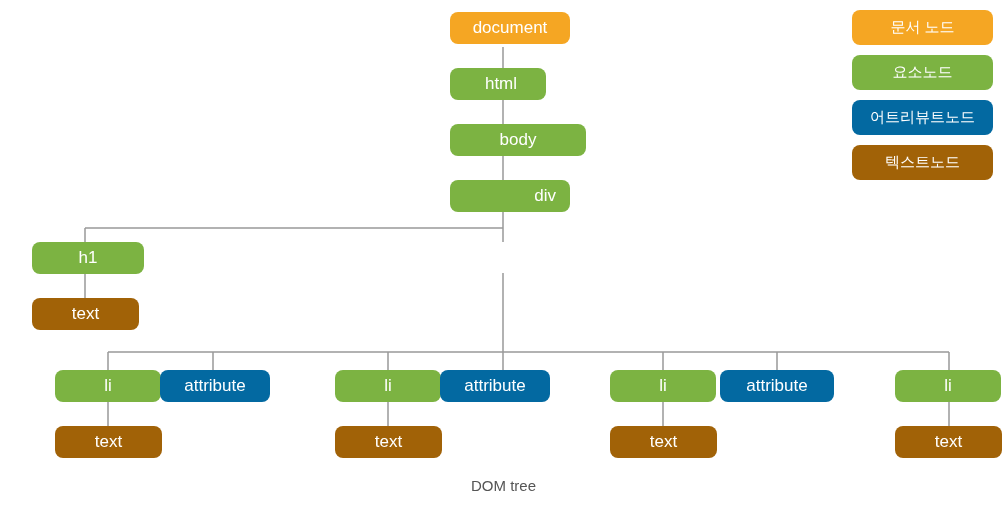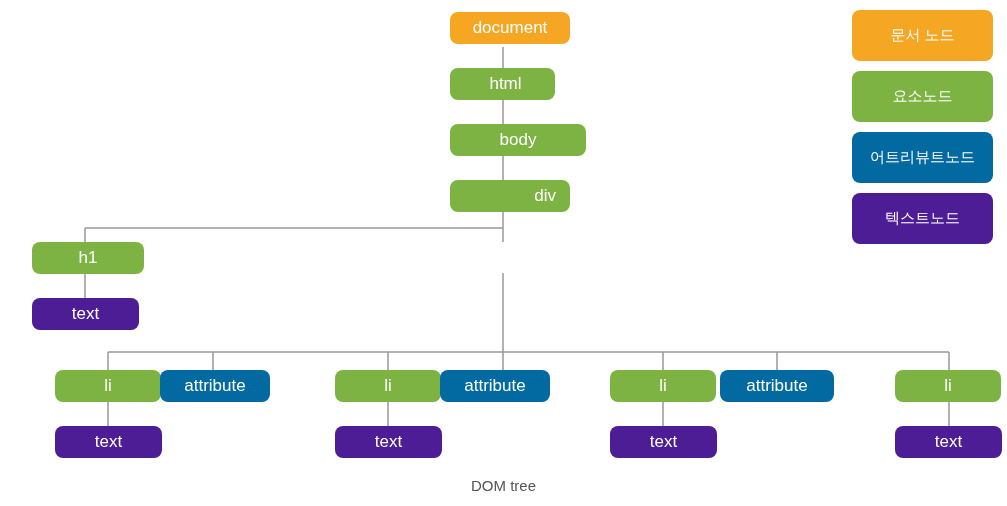--- a/index.html
+++ b/index.html
@@ -35,21 +35,21 @@
       justify-content: center;
       font-size: 17px;
       font-weight: 500;
       color: #fff;
       padding: 6px 14px;
     }
 
     .node-yellow { background: #F5A623; }
     .node-green  { background: #7CB342; }
     .node-blue   { background: #0369a1; }
-    .node-orange { background: #4c1d95; }
+    .node-orange { background: #a16207; }
 
     .caption {
       position: absolute;
       bottom: 12px;
       left: 50%;
       transform: translateX(-50%);
       color: #555;
       font-size: 15px;
     }
 
@@ -57,21 +57,21 @@
     .legend {
       position: absolute;
       top: 10px;
       right: 14px;
       display: flex;
       flex-direction: column;
       gap: 10px;
     }
     .legend-item {
       border-radius: 8px;
-      padding: 16px 18px;
+      padding: 8px 18px;
       font-size: 15px;
       font-weight: 500;
       color: #fff;
       display: flex;
       align-items: flex-end;
       justify-content: center;
       min-width: 120px;
     }
   </style>
 </head>
@@ -107,21 +107,21 @@
     <line x1="108" y1="401" x2="108" y2="426" stroke="#999" stroke-width="1.5"></line>
     <line x1="388" y1="401" x2="388" y2="426" stroke="#999" stroke-width="1.5"></line>
     <line x1="663" y1="401" x2="663" y2="426" stroke="#999" stroke-width="1.5"></line>
     <line x1="949" y1="401" x2="949" y2="426" stroke="#999" stroke-width="1.5"></line>
   </svg>
 
   <div class="node node-yellow" style="left:450px; top:12px; width:120px;">
     <span>document</span>
   </div>
 
-  <div class="node node-green" style="left:450px; top:68px; width:105px;padding-left:20px;">
+  <div class="node node-green" style="left:450px; top:68px; width:96px;padding-left:20px;">
     <span>html</span>
   </div>
 
   <div class="node node-green" style="left:450px; top:124px; width:136px;">
     <span>body</span>
   </div>
 
   <div class="node node-green" style="left:450px; top:180px; width:120px;justify-content:flex-end;">
     <span>div</span>
   </div>

